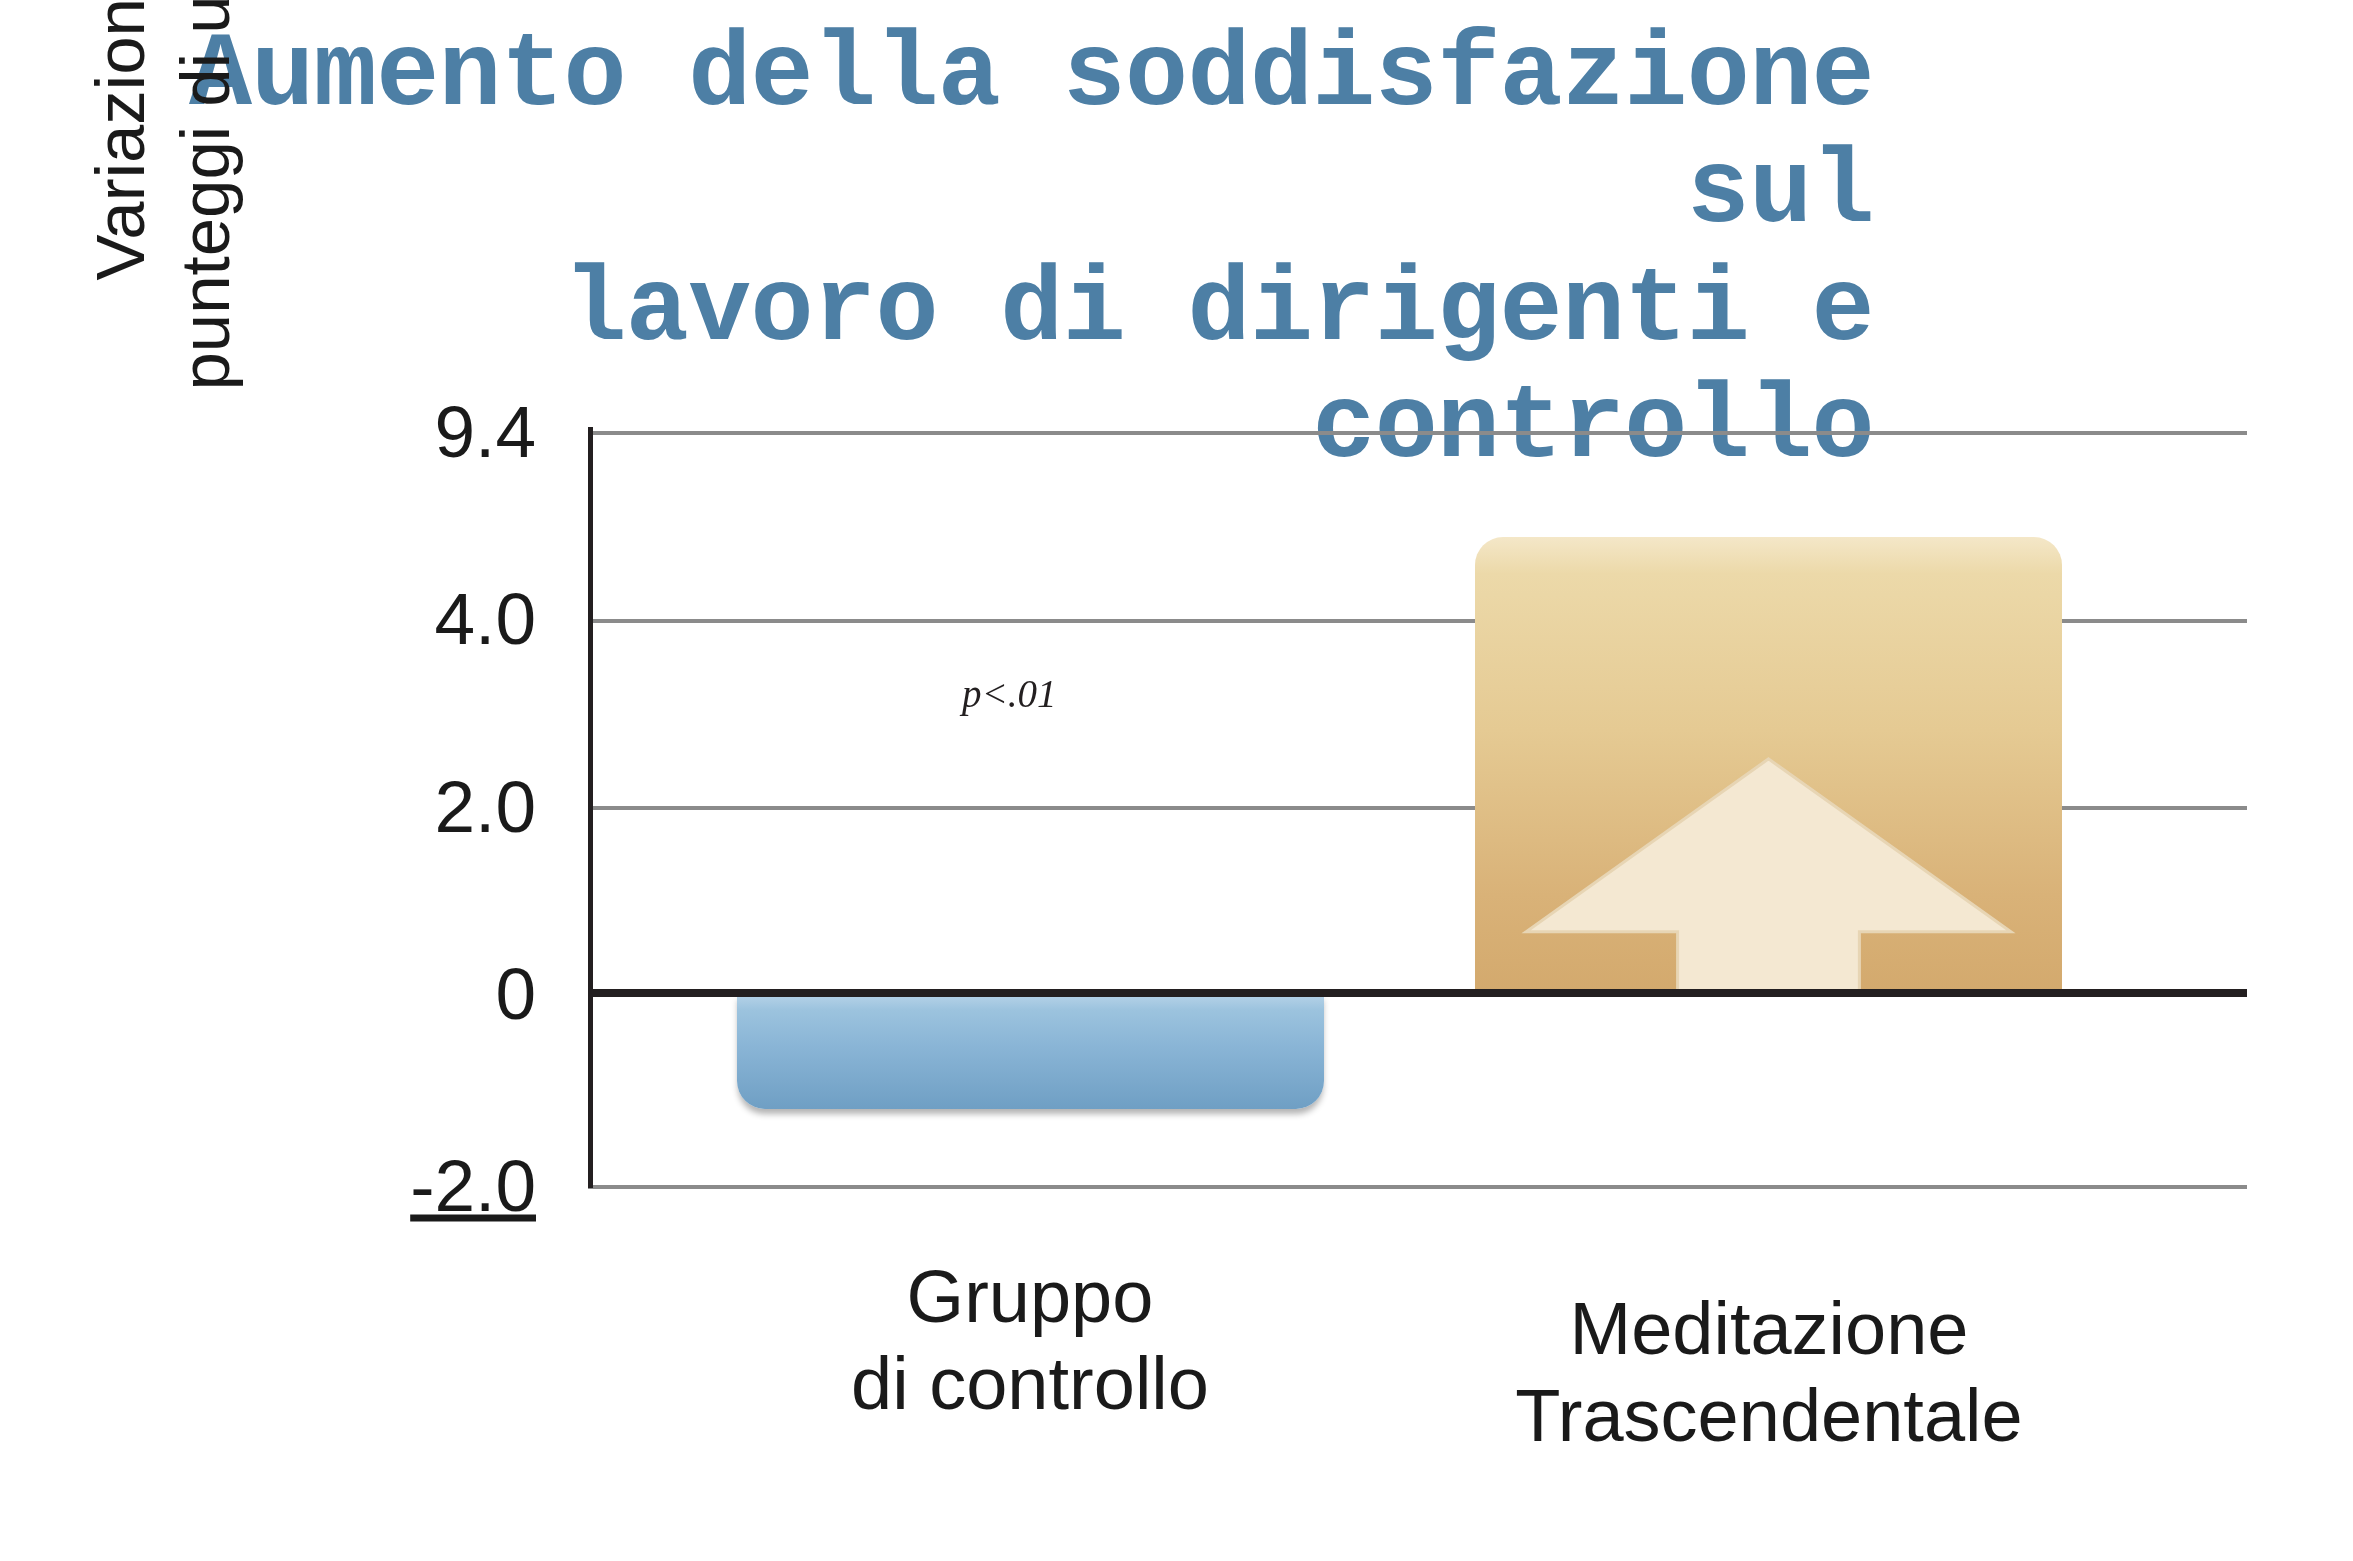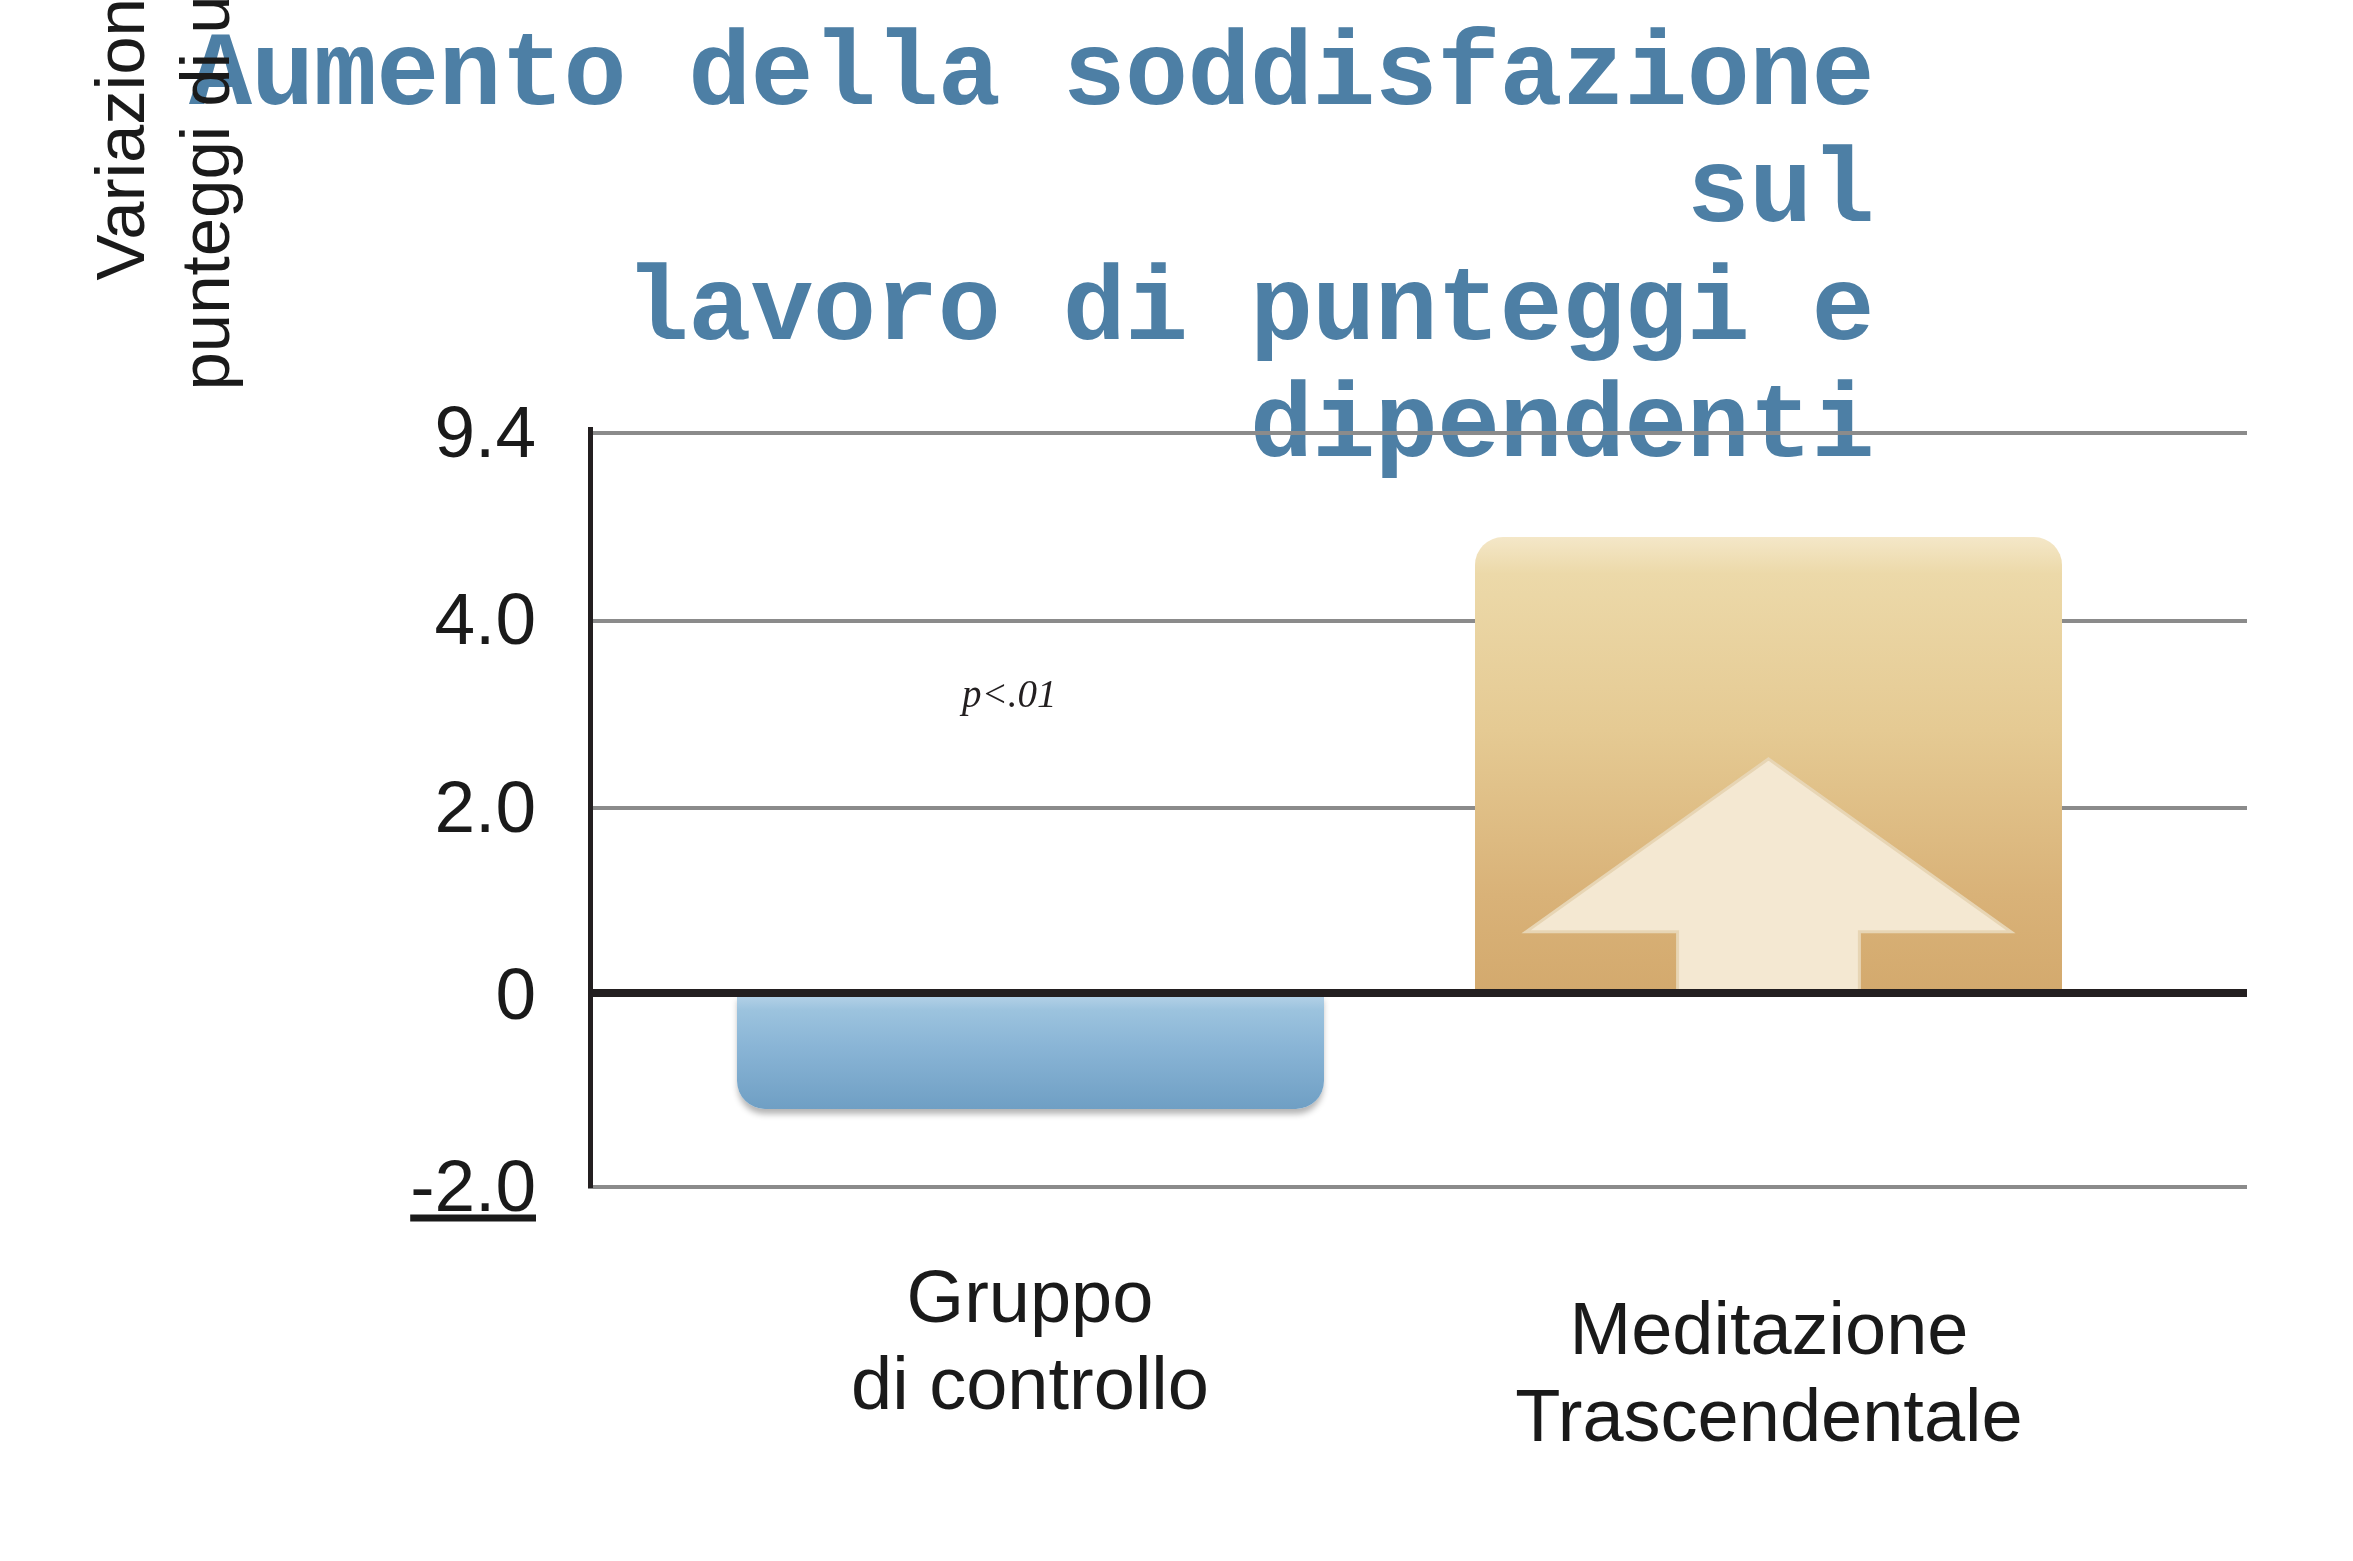--- a/index.html
+++ b/index.html
@@ -130,21 +130,21 @@
   }
   .xlabel-line { display: block; }
 </style>
 </head>
 <body>
 
 <div id="root">
 
   <div class="title">
     <span class="title-line">Aumento della soddisfazione sul</span>
-    <span class="title-line">lavoro di punteggi e dipendenti</span>
+    <span class="title-line">lavoro di dirigenti e controllo</span>
   </div>
 
   <div class="chart">
 
     <div class="ytitle">
       <div class="ytitle-col">
         <span class="ytitle-line">Variazione dei</span>
         <span class="ytitle-line">punteggi di una scala</span>
       </div>
     </div>

